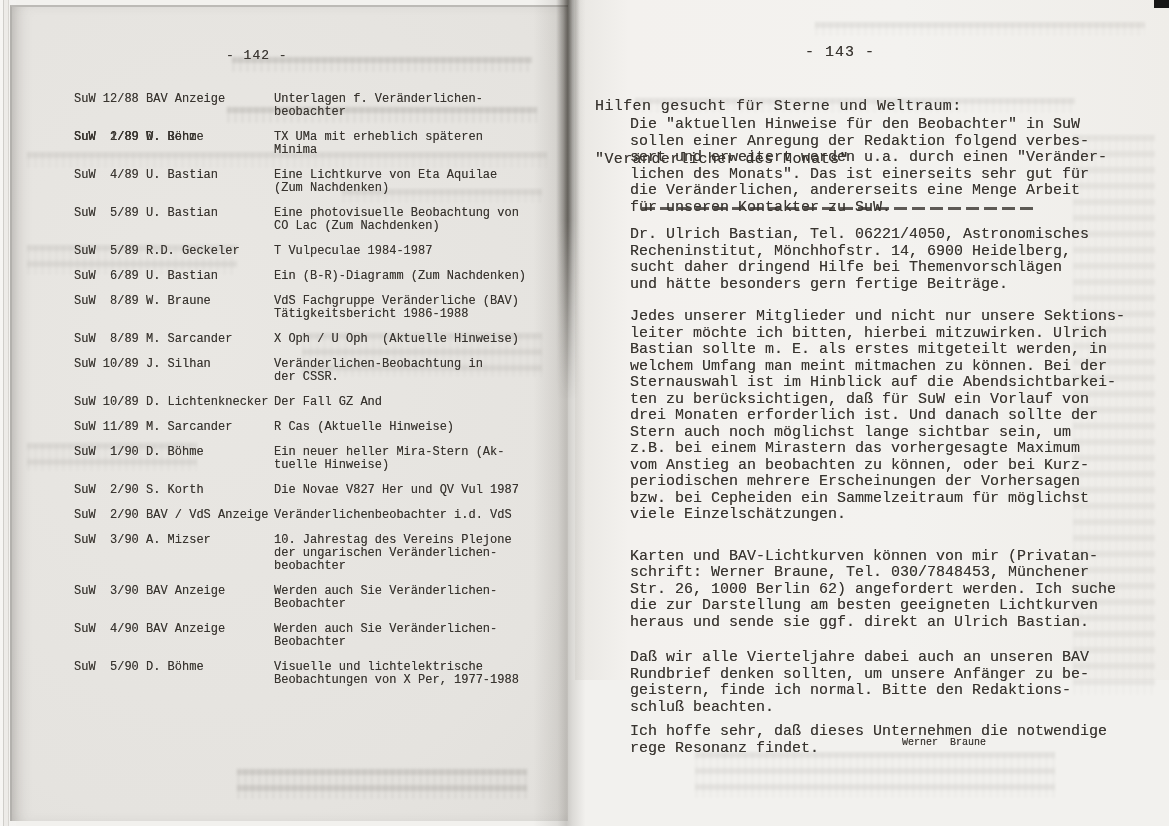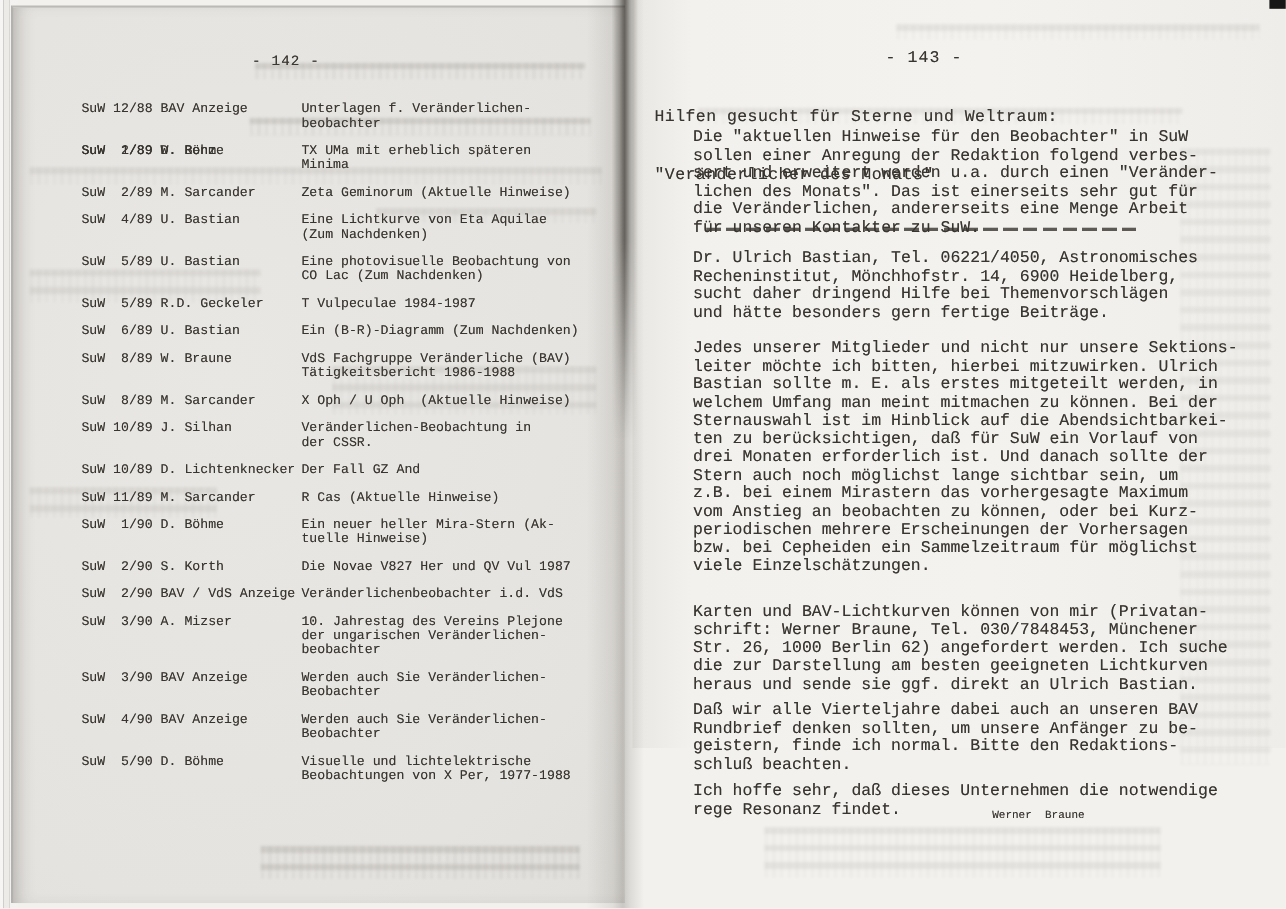--- a/index.html
+++ b/index.html
@@ -53,22 +53,22 @@
     filter:blur(.6px);
     pointer-events:none;
   }
   .corner-mark{
     position:absolute;right:0;top:0;width:15px;height:8px;background:#171717;
   }
   
   .tw{text-shadow:0 0 .6px rgba(56,52,47,.55);}
   
   .page-left .pageno{
-    position:absolute;left:188px;top:41px;width:120px;
-    text-align:center;font-size:13px;letter-spacing:1px;white-space:pre;
+    position:absolute;left:214px;top:41px;width:120px;
+    font-size:13px;letter-spacing:1px;white-space:pre;
   }
   .entries{position:absolute;left:62px;top:86px;width:482px;font-size:12px;line-height:13px;}
   .entry{position:relative;margin-bottom:12px;}
   .entry .ref{position:absolute;left:0;top:0;white-space:pre;}
   .entry .desc{display:block;margin-left:200px;white-space:pre-wrap;}
   
   .page-right .pageno{
     position:absolute;left:205px;top:44px;width:120px;
     text-align:center;font-size:15px;letter-spacing:1px;white-space:pre;
   }
@@ -78,21 +78,21 @@
   }
   .title-underline{
     margin:4px auto 0;width:396px;height:3px;
     background:repeating-linear-gradient(90deg, var(--ink,#38342f) 0 13px, transparent 13px 18px);
     filter:blur(.4px);opacity:.8;
   }
   .paras{position:absolute;left:55px;top:117px;width:505px;font-size:15px;line-height:16.5px;}
   .para{margin:0 0 11px 0;white-space:pre;}
   .paras .para:nth-of-type(2){margin-bottom:16px;}
   .paras .para:nth-of-type(3){margin-bottom:25px;}
-  .paras .para:nth-of-type(4){margin-bottom:7px;}
+  .paras .para:nth-of-type(4){margin-bottom:19px;}
   .paras .para:nth-of-type(5){margin-bottom:8px;}
   .signature{
     position:absolute;left:327px;top:737px;font-size:10px;white-space:pre;
   }
   
   .ghost{
     position:absolute;pointer-events:none;
     background:
       repeating-linear-gradient(90deg, rgba(0,0,0,.14) 0 3px, transparent 3px 7px),
       repeating-linear-gradient(180deg, rgba(92,87,80,.50) 0 6px, transparent 6px 16px);
@@ -118,24 +118,20 @@
         <span class="desc">Unterlagen f. Veränderlichen-
 beobachter</span>
       </div>
         <div class="entry">
         <span class="ref">SuW  1/89 D. Böhme</span>
       </div>
         <div class="entry">
         <span class="ref">SuW  2/89 W. Renz</span>
         <span class="desc">TX UMa mit erheblich späteren
 Minima</span>
-      </div>
-        <div class="entry">
-        <span class="ref">SuW  2/89 M. Sarcander</span>
-        <span class="desc">Zeta Geminorum (Aktuelle Hinweise)</span>
       </div>
         <div class="entry">
         <span class="ref">SuW  4/89 U. Bastian</span>
         <span class="desc">Eine Lichtkurve von Eta Aquilae
 (Zum Nachdenken)</span>
       </div>
         <div class="entry">
         <span class="ref">SuW  5/89 U. Bastian</span>
         <span class="desc">Eine photovisuelle Beobachtung von
 CO Lac (Zum Nachdenken)</span>

